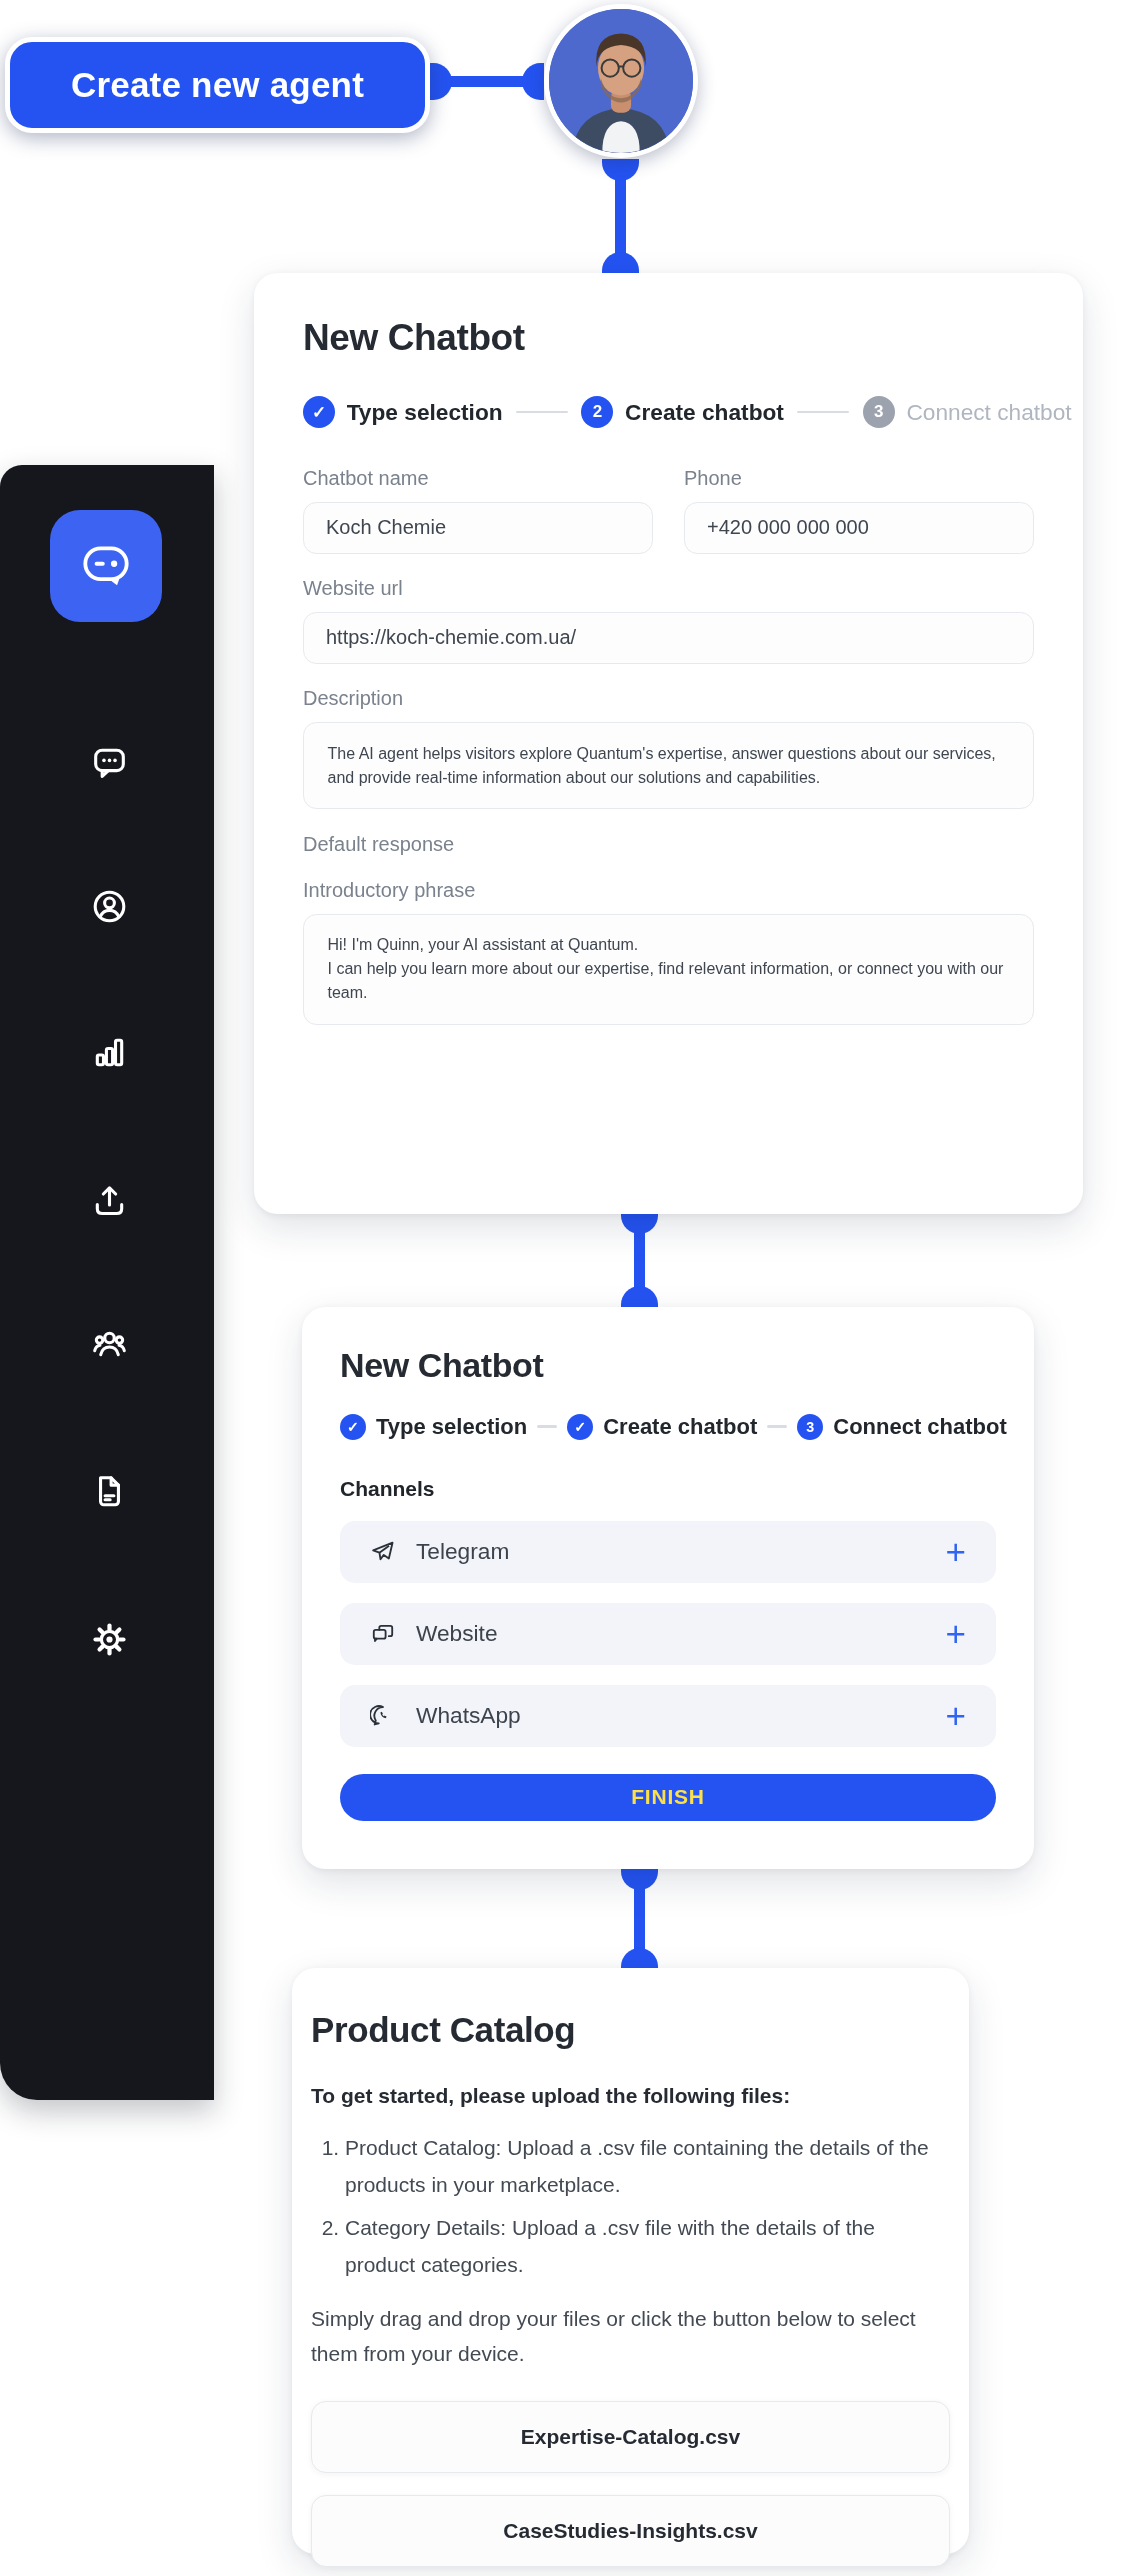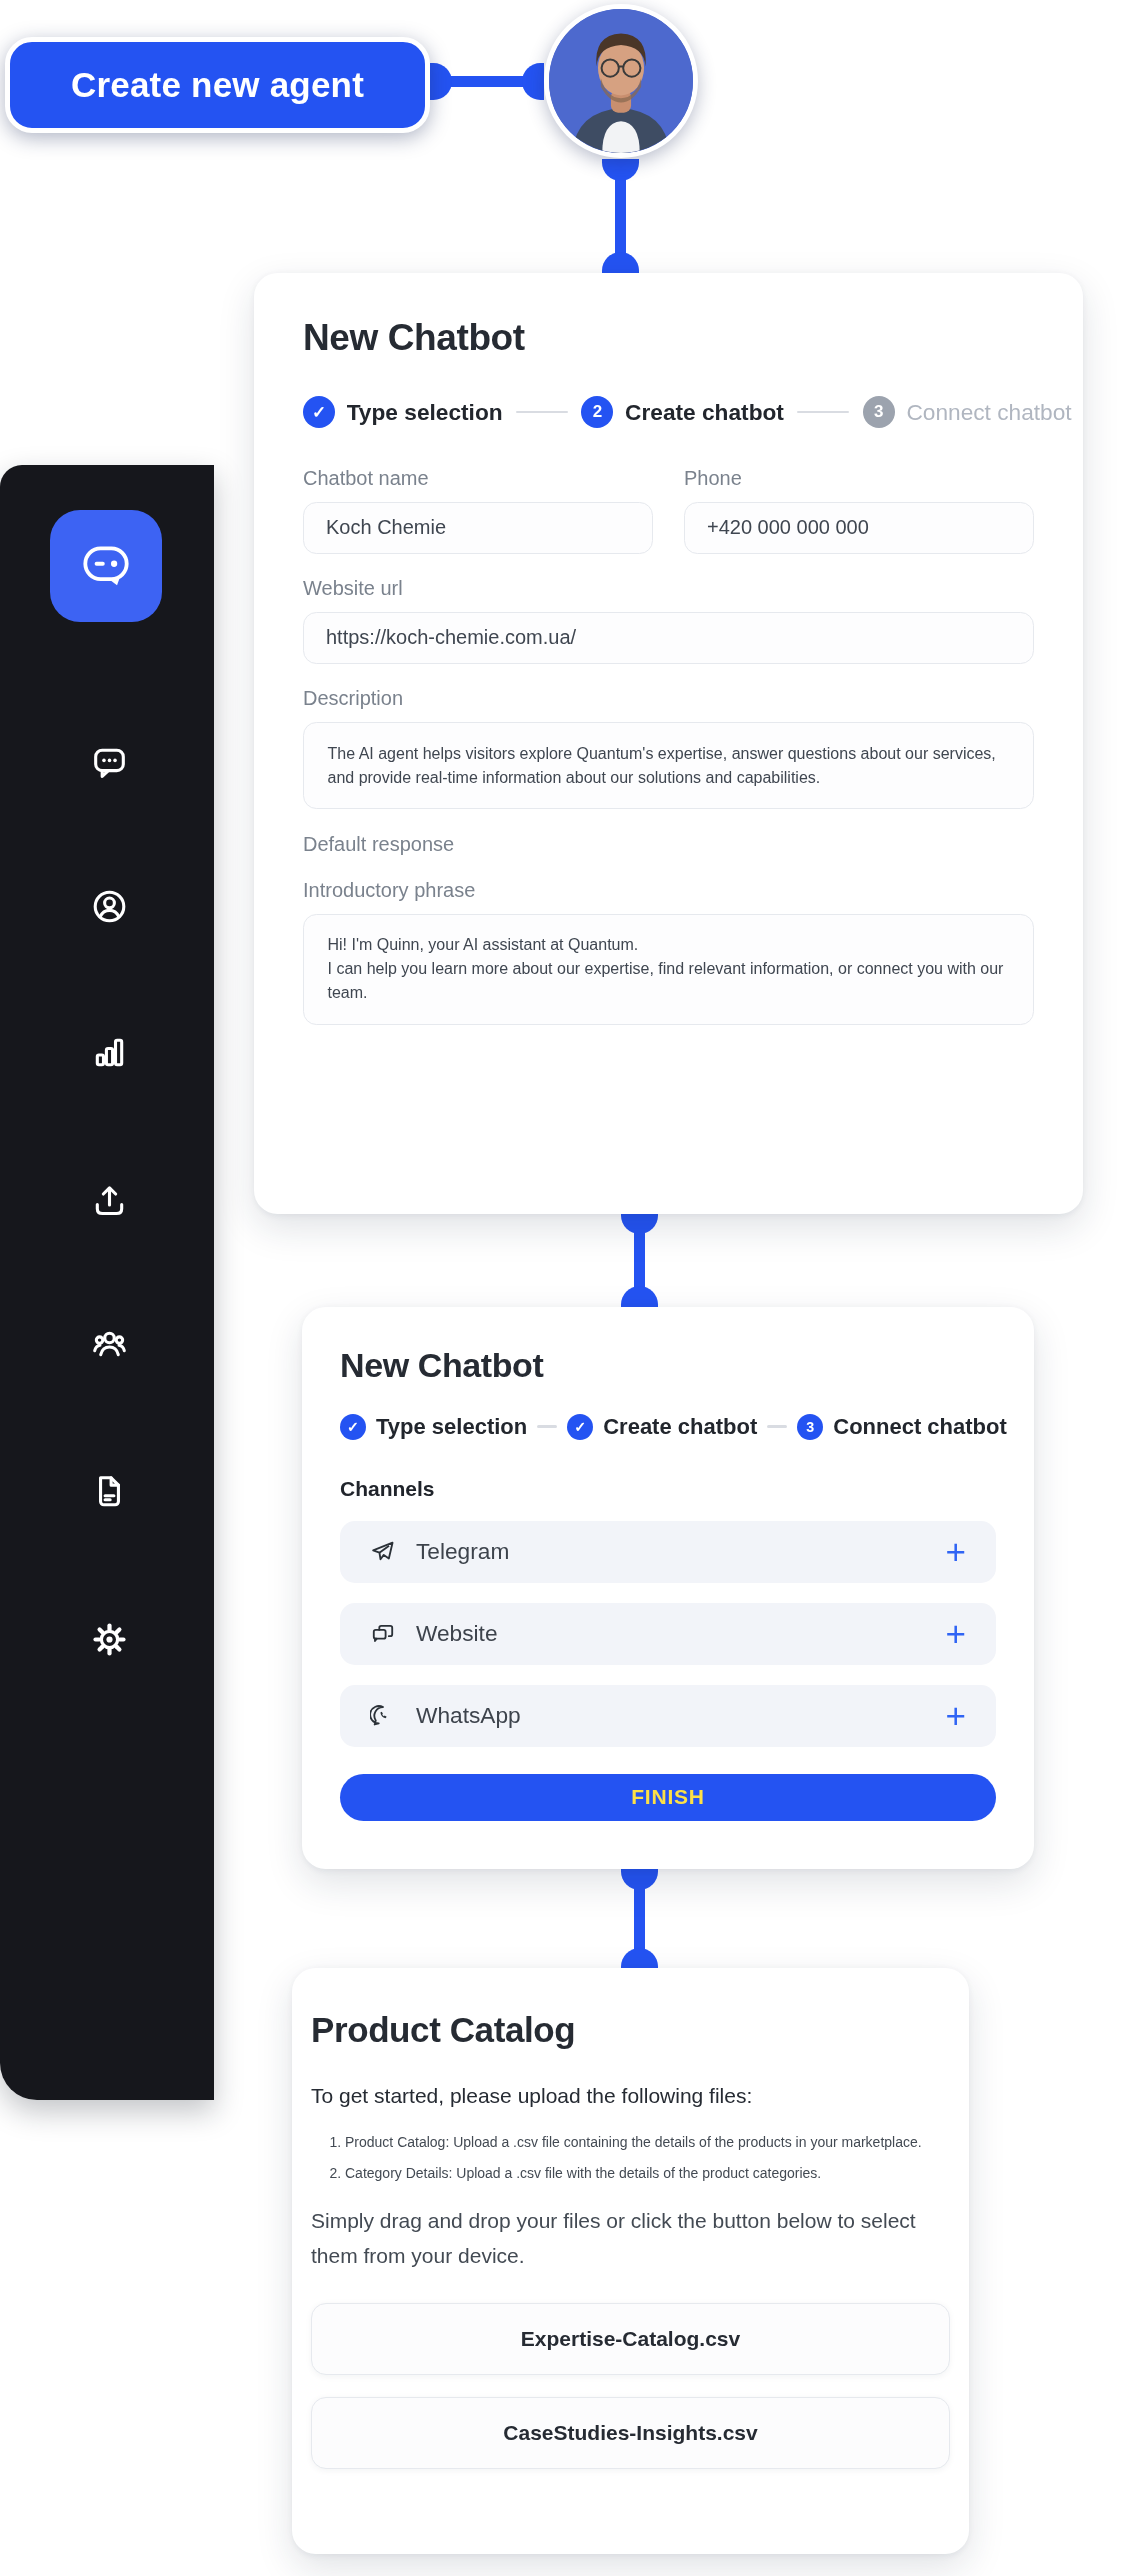--- a/index.html
+++ b/index.html
@@ -100,23 +100,23 @@
   .channel-row svg { width:26px; height:26px; flex:none; }
   .channel-name { margin-left:20px; font-size:22.7px; color:#3d434c; }
   .channel-add { margin-left:auto; font-size:35px; font-weight:300; color:#3064f4; line-height:1; cursor:pointer; }
   .finish-btn {
     margin-top:27px; height:47px; border-radius:23.5px; background:#2453f2; border:none; width:100%;
     color:#fde047; font-size:21px; font-weight:700; letter-spacing:0.8px; cursor:pointer;
     font-family:"Liberation Sans", sans-serif; display:flex; align-items:center; justify-content:center;
   }
 
   
-  .catalog-intro { margin-top:34px; font-size:21px; font-weight:400; color:#262b33; }
+  .catalog-intro { margin-top:34px; font-size:21px; font-weight:700; color:#262b33; }
   .catalog-list { margin-top:22px; padding-left:34px; }
-  .catalog-list li { font-size:14px; line-height:1.75; color:#434a53; margin-bottom:6.7px; }
+  .catalog-list li { font-size:21px; line-height:1.75; color:#434a53; margin-bottom:6.7px; }
   .catalog-note { margin-top:17px; font-size:21px; line-height:1.7; color:#434a53; }
   .file-btn {
     margin-top:22px; height:72px; border-radius:15px; border:1.3px solid #e6e9ee; background:#fcfcfd;
     box-shadow:0 1.7px 6.7px rgba(25,35,60,.05); width:100%;
     display:flex; align-items:center; justify-content:center;
     font-size:21px; font-weight:700; color:#262b33; cursor:pointer;
     font-family:"Liberation Sans", sans-serif;
   }
   .file-btn:first-of-type { margin-top:28.5px; }
 </style>

